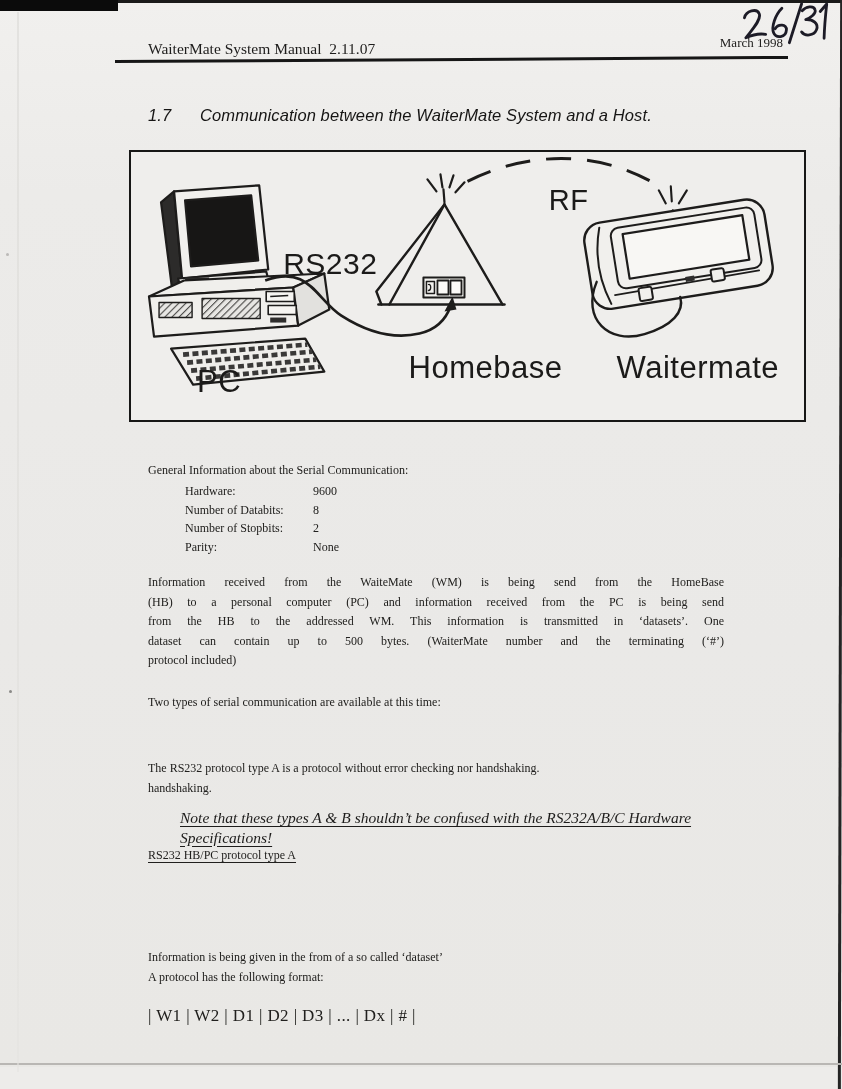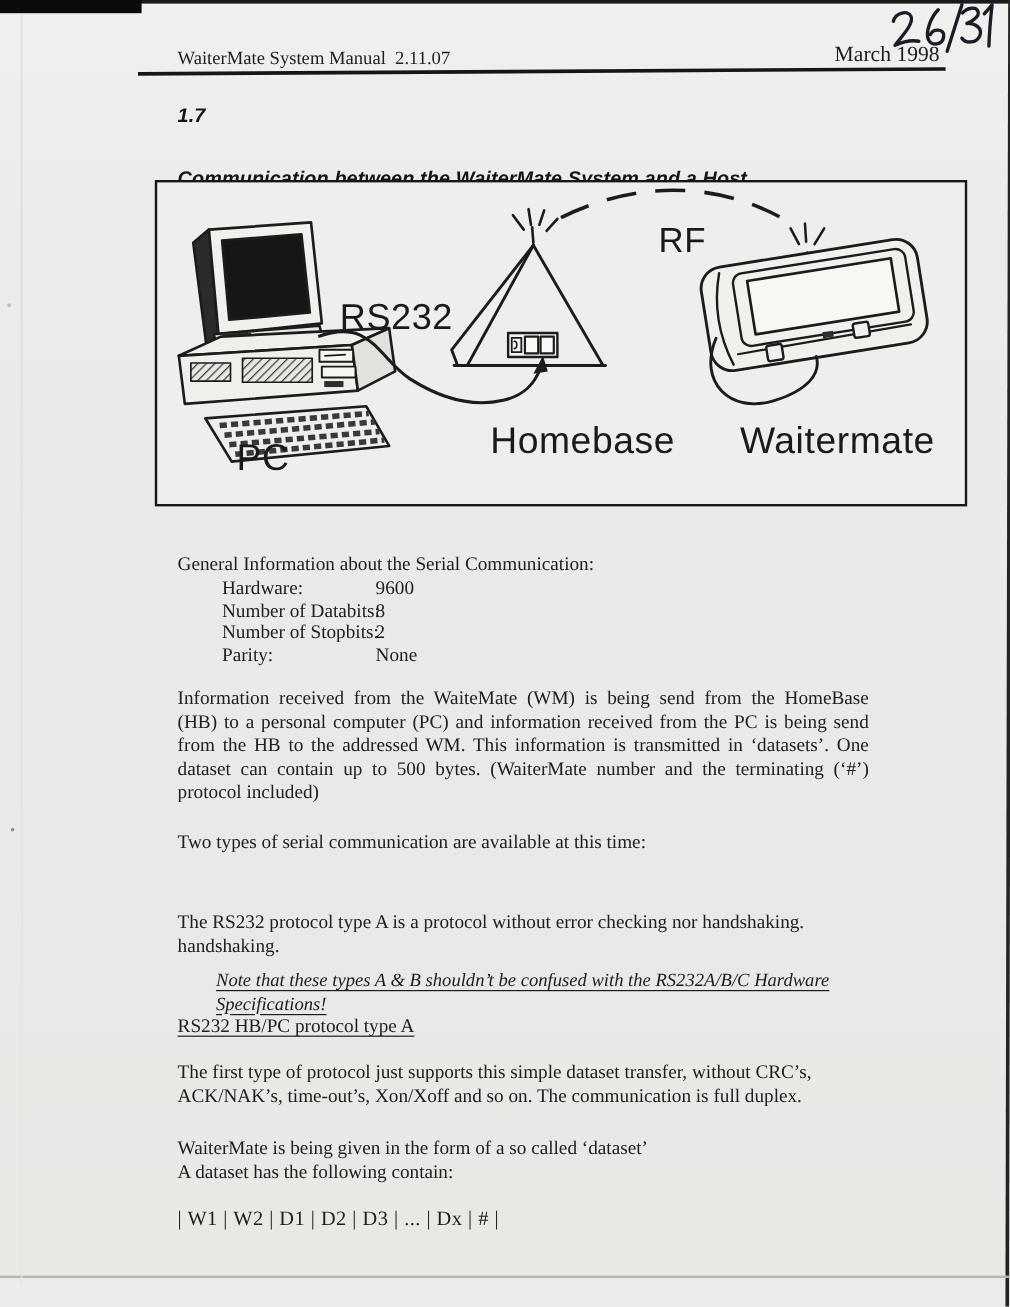--- a/index.html
+++ b/index.html
@@ -16,38 +16,38 @@
   
   .art-topline{position:absolute;left:0;top:0;width:842px;height:3px;background:#1a1a1a;}
   .art-topbar{position:absolute;left:0;top:0;width:118px;height:11px;background:#0b0b0b;}
   .art-right{position:absolute;right:1px;top:0;width:2.5px;height:1089px;background:#242424;transform:rotate(0.12deg);}
   .art-bottom{position:absolute;left:0;bottom:2px;width:842px;height:2px;background:#b9b7b4;}
   .art-leftshadow{position:absolute;left:17px;top:12px;width:2px;height:1060px;background:linear-gradient(180deg,#d8d7d4,#e4e3e0);opacity:.55;}
   .speck{position:absolute;width:3px;height:3px;border-radius:50%;background:#8b8a88;}
 
   
   .hdr-left{position:absolute;left:148px;top:40px;font-size:15.5px;white-space:pre;color:#1e1d1c;}
-  .hdr-right{position:absolute;right:59px;top:35px;font-size:18px;color:#1e1d1c;}
+  .hdr-right{position:absolute;right:59px;top:35px;font-size:13px;color:#1e1d1c;}
   .hdr-rule{position:absolute;left:115px;top:58px;width:673px;height:2.6px;background:#161616;transform:rotate(-0.35deg);}
   .handwriting{position:absolute;left:733px;top:1px;}
 
   
-  .sec-head{position:absolute;left:148px;top:88px;width:600px;display:flex;
+  .sec-head{position:absolute;left:148px;top:106px;width:600px;display:flex;
     font-family:"Liberation Sans","DejaVu Sans",sans-serif;
-    font-size:16.5px;font-weight:bold;font-style:italic;color:#161514;letter-spacing:.1px;flex-direction:column;}
+    font-size:16.5px;font-weight:normal;font-style:italic;color:#161514;letter-spacing:.1px;}
   .sec-num{width:52px;flex:0 0 52px;}
 
   
   .figure{position:absolute;left:129px;top:150px;width:677px;height:272px;
     border:2.6px solid #171716;background:#efeeec;box-sizing:border-box;}
   .figure svg{display:block;width:100%;height:100%;}
   .diag-label{font-family:"Liberation Sans","DejaVu Sans",sans-serif;fill:#1b1a19;letter-spacing:.5px;}
 
   
-  .blk{position:absolute;left:148px;width:576px;font-size:16px;line-height:19.6px;color:#21201e;}
+  .blk{position:absolute;left:148px;width:576px;font-size:12px;line-height:19.6px;color:#21201e;}
   .serial-title{top:461px;}
   .serial-rows{top:482px;line-height:18.7px;}
   .serial-row{position:relative;}
   .serial-row .lbl{position:absolute;left:37px;}
   .serial-row .val{position:absolute;left:165px;}
   .serial-rows{height:80px;}
   .para-justify{top:573px;}
   .para-justify div{text-align:justify;text-align-last:justify;}
   .para-justify div:last-child{text-align-last:left;}
   .two-types{top:693px;}
@@ -229,25 +229,21 @@
 
   <div class="blk type-ab">
       <div>The RS232 protocol type A is a protocol without error checking nor handshaking.</div>
       <div>handshaking.</div>
     </div>
 
   <div class="blk note-line">Note that these types A &amp; B shouldn’t be confused with the RS232A/B/C Hardware Specifications!</div>
 
   <div class="blk proto-head">RS232 HB/PC protocol type A</div>
 
-  <div class="blk proto-body">
-      <div>The first type of protocol just supports this simple dataset transfer, without CRC’s,</div>
-      <div>ACK/NAK’s, time-out’s, Xon/Xoff and so on. The communication is full duplex.</div>
-    </div>
 
   <div class="blk dataset-form">
-      <div>WaiterMate is being given in the form of a so called ‘dataset’</div>
-      <div>A dataset has the following contain:</div>
+      <div>Information is being given in the from of a so called ‘dataset’</div>
+      <div>A protocol has the following format:</div>
     </div>
 
   <div class="blk format-line">| W1 | W2 | D1 | D2 | D3 | ... | Dx | # |</div>
 
 </div>
 
 </body></html>

